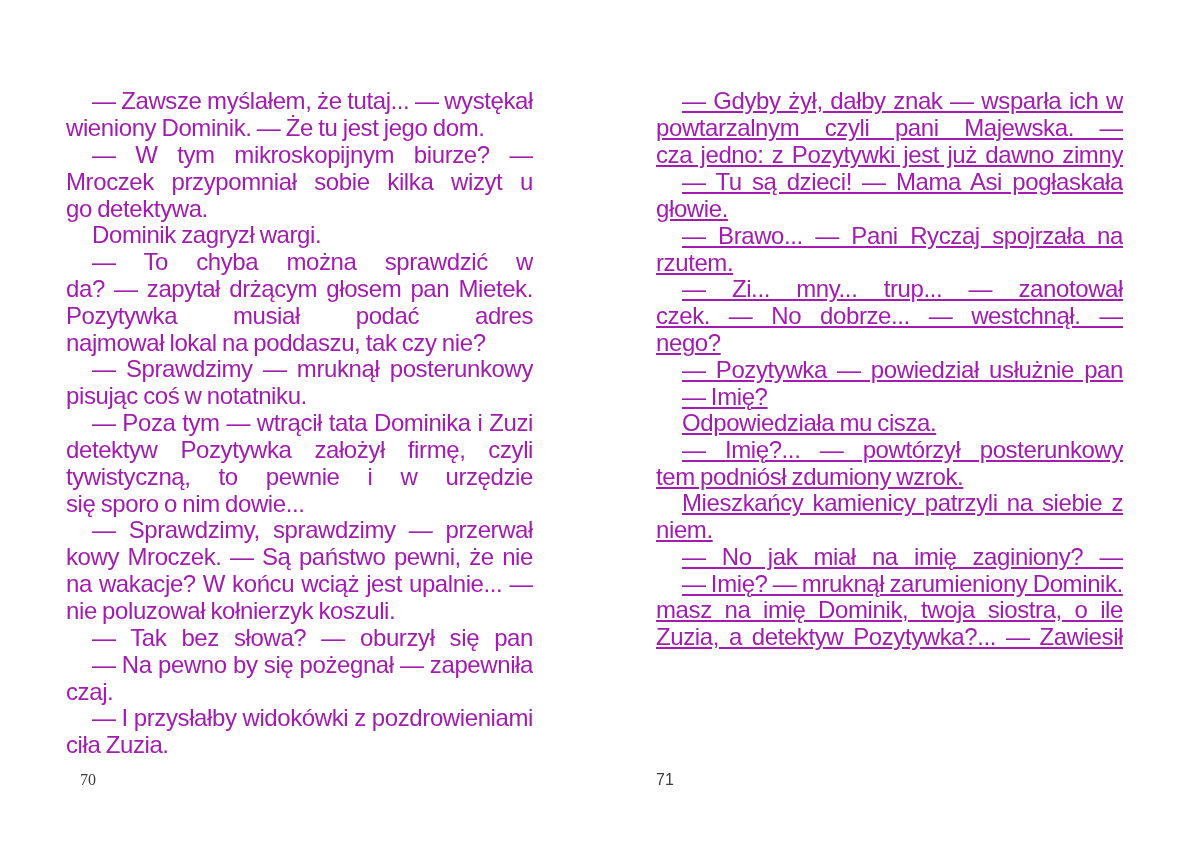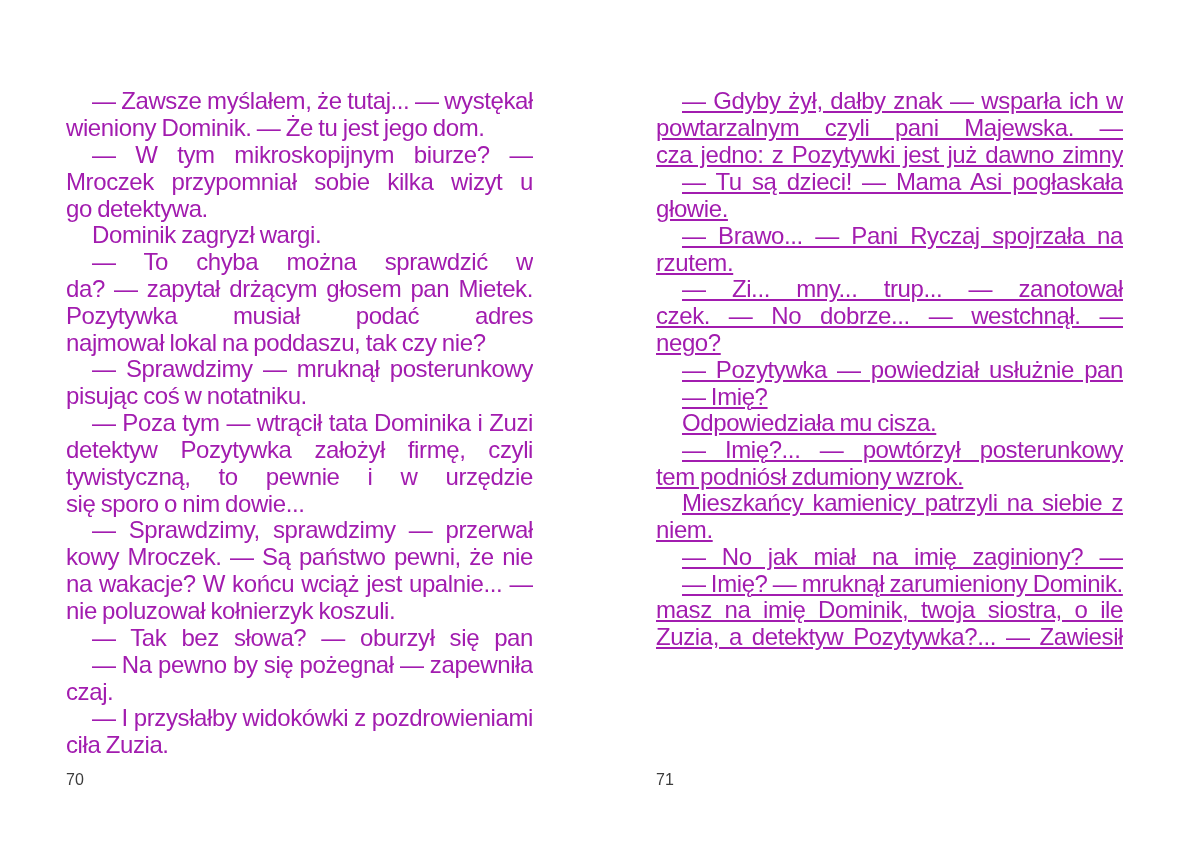--- a/index.html
+++ b/index.html
@@ -38,21 +38,21 @@
     overflow: hidden;
   }
   .line.para-last { text-align-last: left; }
   .line.para-first { text-indent: 26px; }
   .folio {
     position: absolute;
     top: 771px;
     font-size: 16px;
     color: #3c3c3c;
   }
-  #folio-left { left: 66px; }
+  #folio-left { left: 80px; font-family: Liberation Serif, serif; }
   #folio-right {
     left: 656px;
     width: 467px;
     text-align: left;
   }
 </style>
 </head>
 <body>
 
 <div class="spread">

